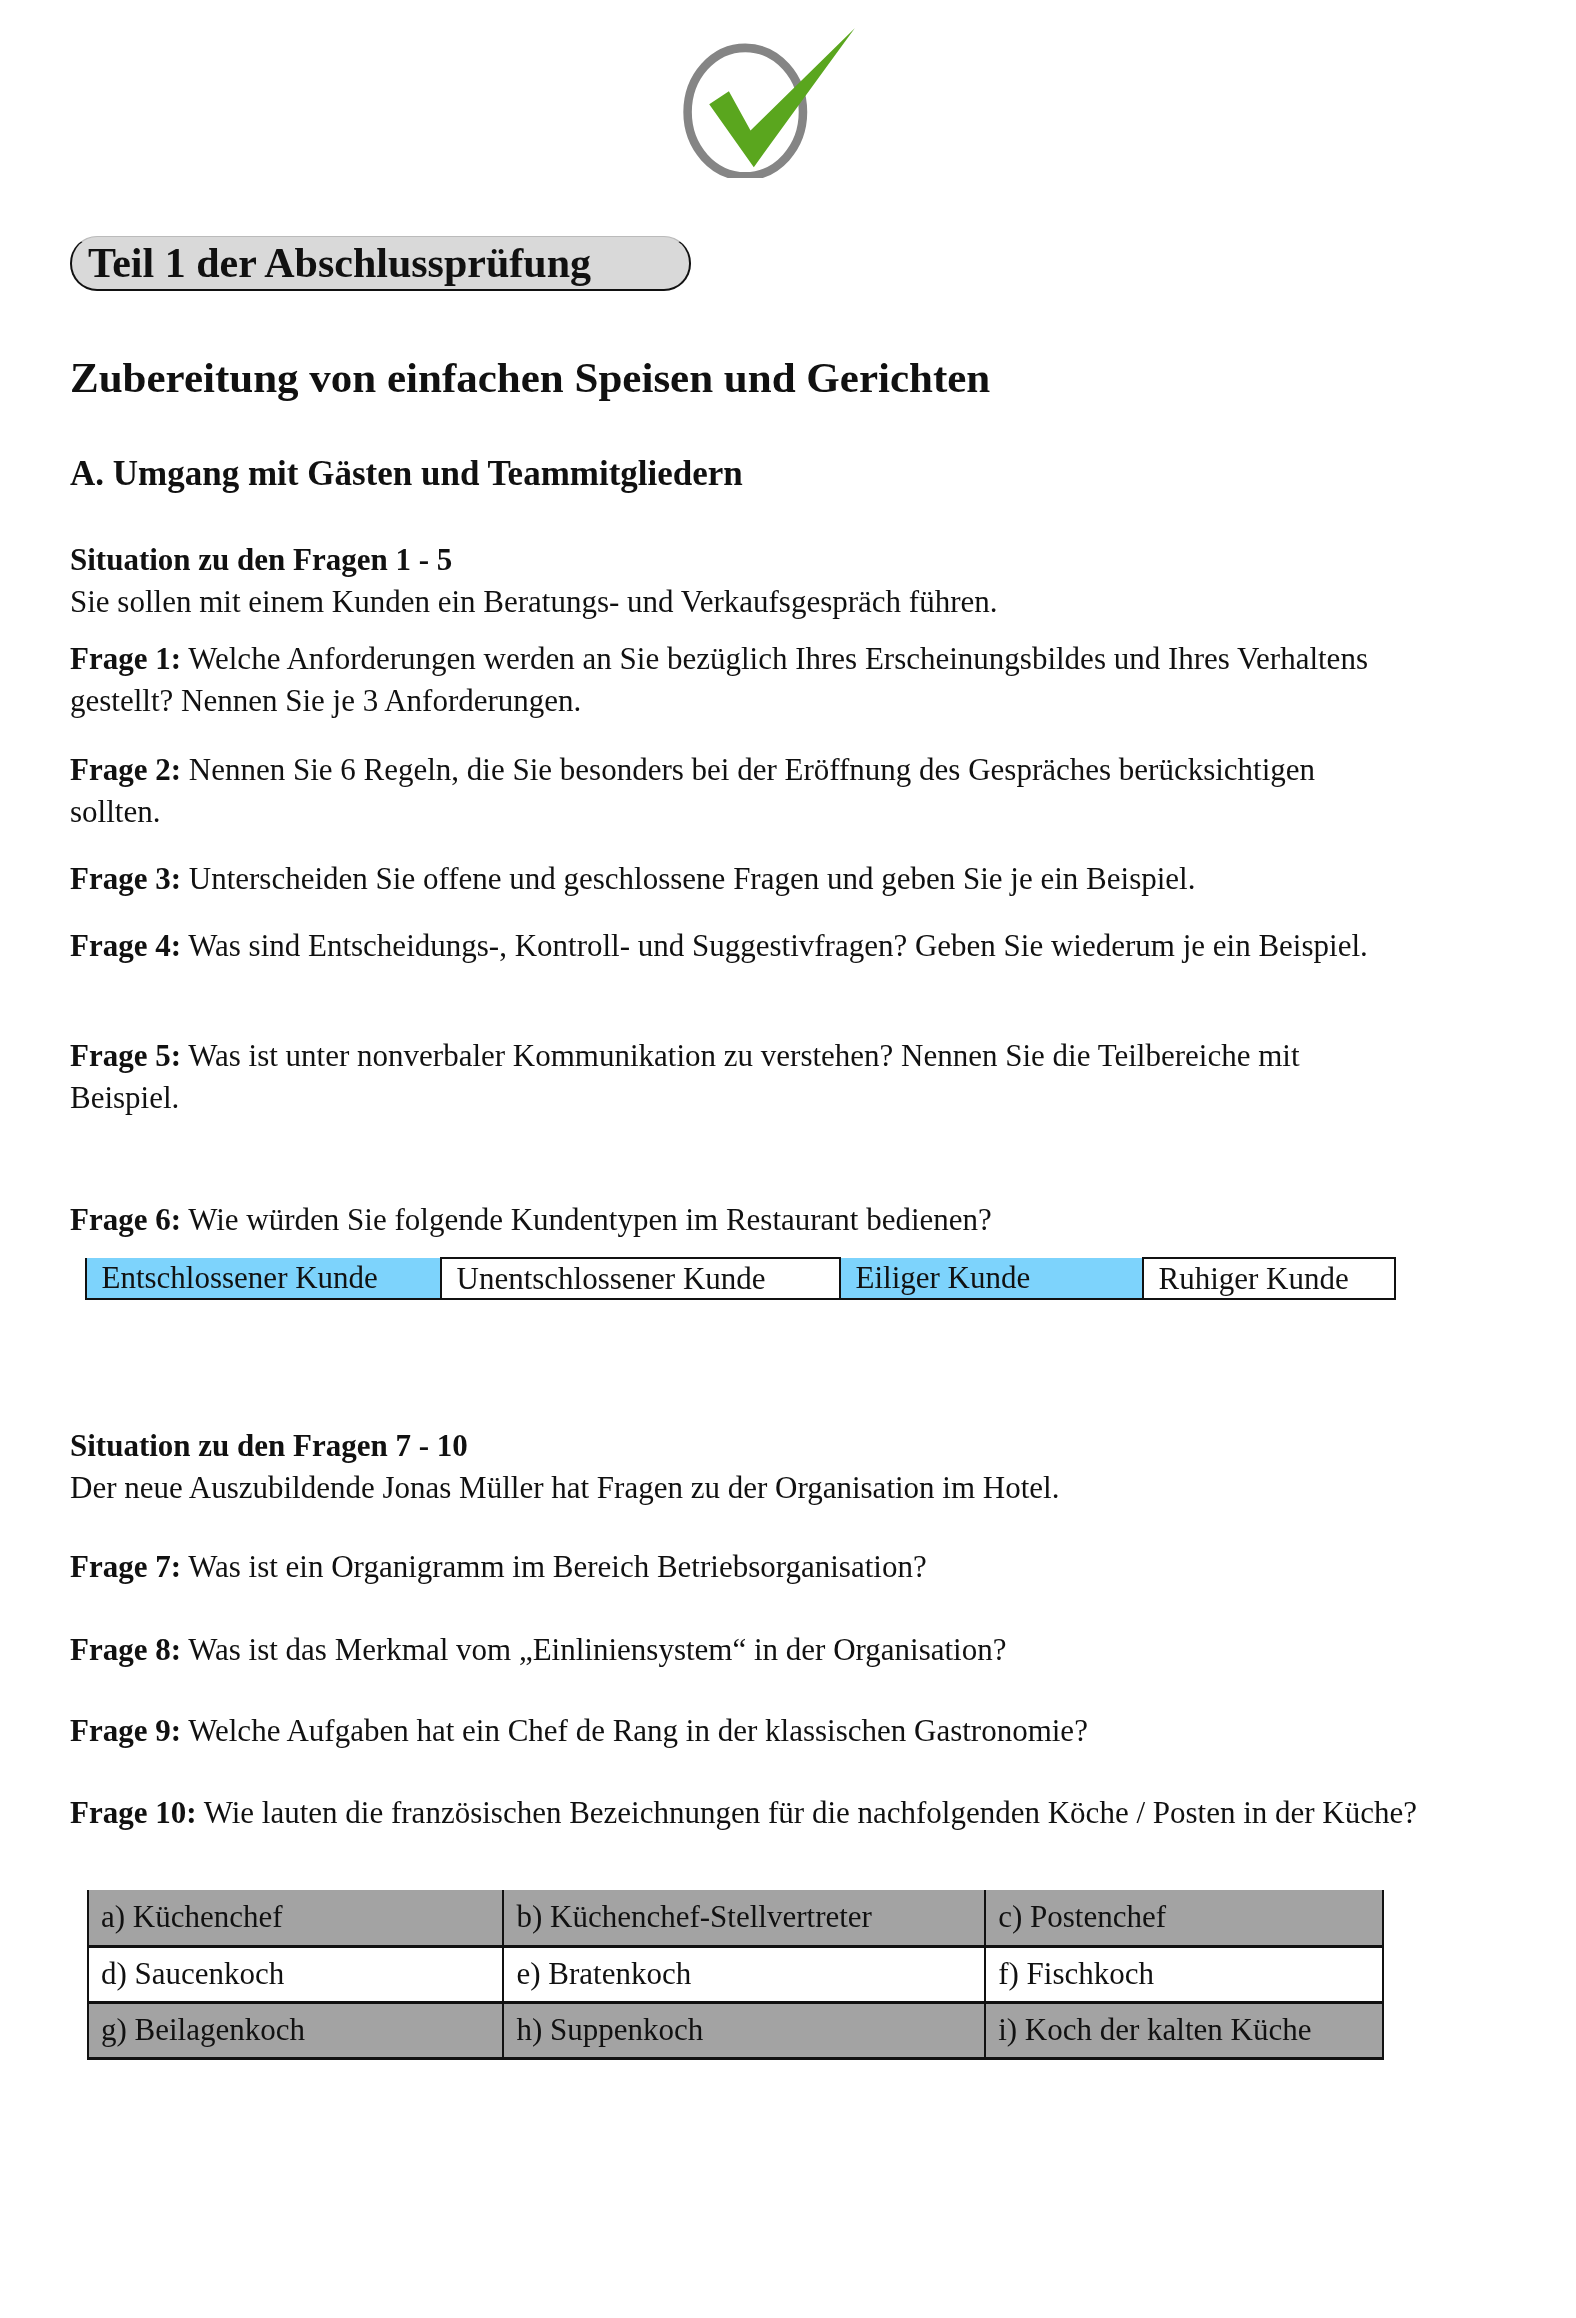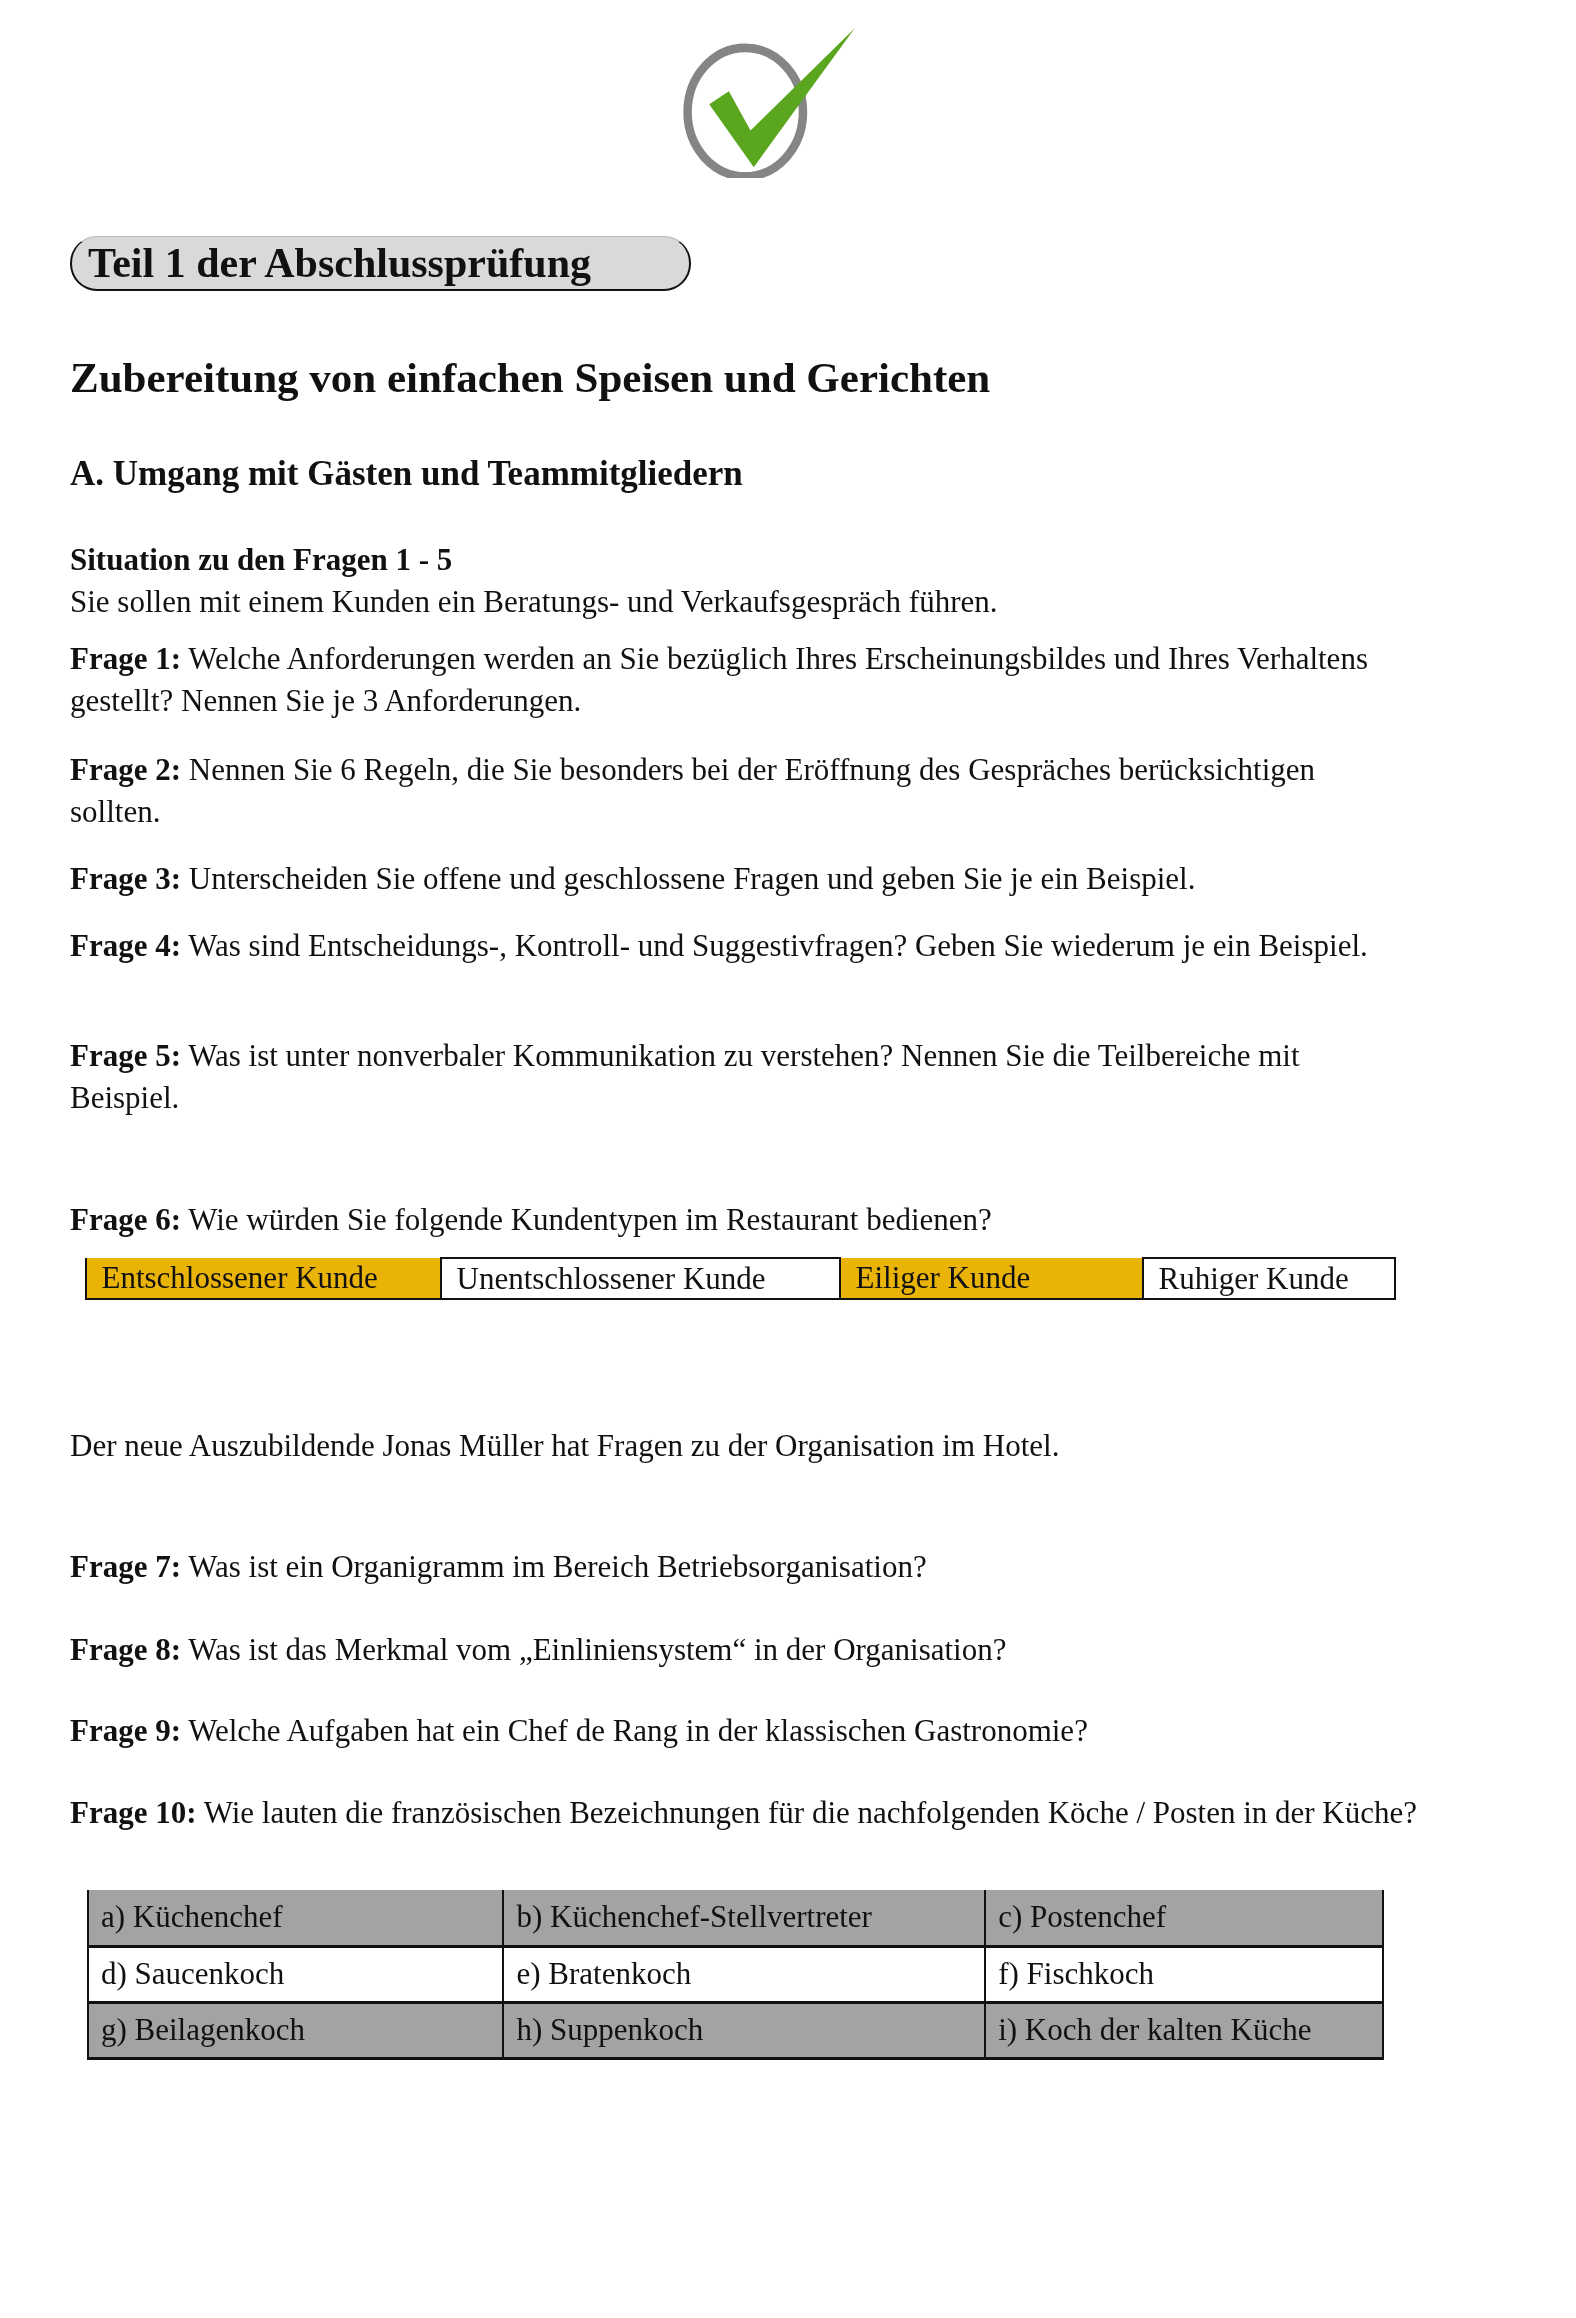--- a/index.html
+++ b/index.html
@@ -20,21 +20,21 @@
     .para { left: 70px; font-size: 31px; line-height: 42px; width: 1392px; }
     .para b { font-weight: bold; }
     .sit-title { font-weight: bold; display: block; }
     .kunden-table {
       left: 85px; top: 1257px; border-collapse: collapse; font-size: 31px;
     }
     .kunden-table td {
       height: 41px; padding: 0 14.5px; box-sizing: border-box;
       border-bottom: 2.6px solid #111; white-space: nowrap;
     }
-    .kunden-table td.shaded { background: #eab308; }
+    .kunden-table td.shaded { background: #7dd3fc; }
     .kunden-table td.boxed { border: 2px solid #111; border-bottom: 2.6px solid #111; background: #fff; margin-top: 44px; }
     .kunden-table td.first { border-left: 2px solid #111; }
     .koch-table {
       left: 87px; top: 1890px; width: 1297px; border-collapse: collapse; font-size: 31px;
       border-left: 2px solid #111; border-right: 2px solid #111;
     }
     .koch-table td {
       height: 56px; padding: 0 12px; box-sizing: border-box; vertical-align: middle;
       border-bottom: 3.3px solid #111; border-right: 2px solid #111; white-space: nowrap;
     }
@@ -93,20 +93,21 @@
       <tr>
     <td class="shaded first" style="width:355px;">Entschlossener Kunde</td>
     <td class="boxed" style="width:399px;">Unentschlossener Kunde</td>
     <td class="shaded" style="width:303px;">Eiliger Kunde</td>
     <td class="boxed" style="width:252px;">Ruhiger Kunde</td>
   </tr>
 </tbody>
   </table>
 
 <div class="abs para" style="top:1425px;">
+  <span class="sit-title">Situation zu den Fragen 7 - 10</span>
   <span>Der neue Auszubildende Jonas Müller hat Fragen zu der Organisation im Hotel.</span>
 </div>
 
 <div class="abs para" style="top:1546px;">
   <b>Frage 7:</b><span> Was ist ein Organigramm im Bereich Betriebsorganisation?</span>
 </div>
 
 <div class="abs para" style="top:1629px;">
   <b>Frage 8:</b><span> Was ist das Merkmal vom „Einliniensystem“ in der Organisation?</span>
 </div>

